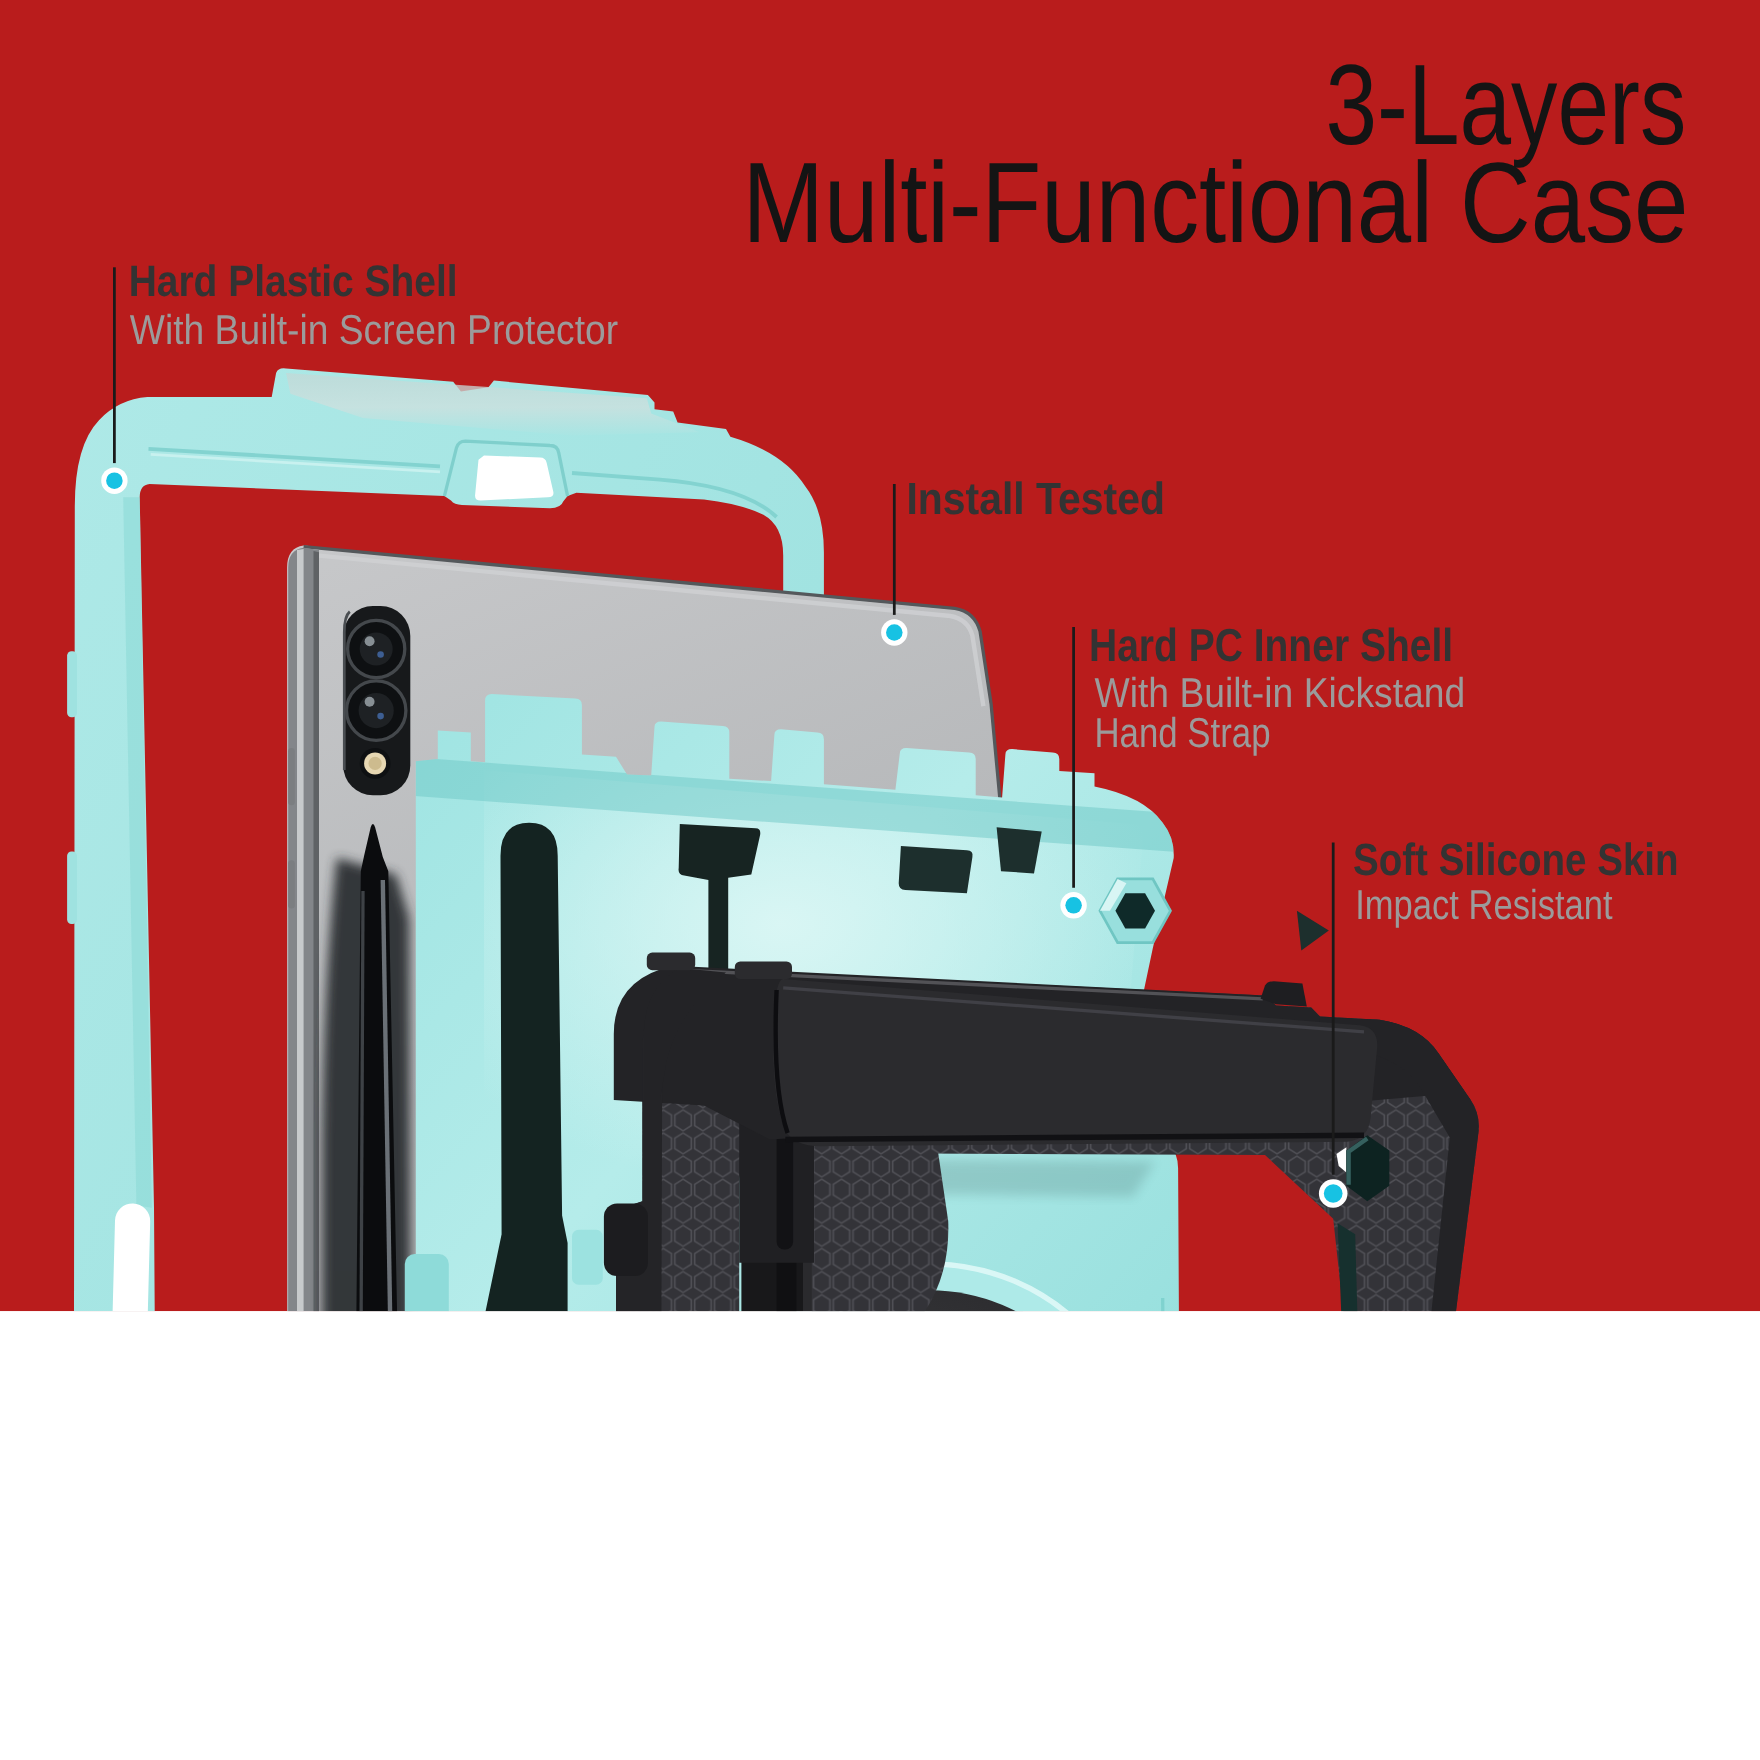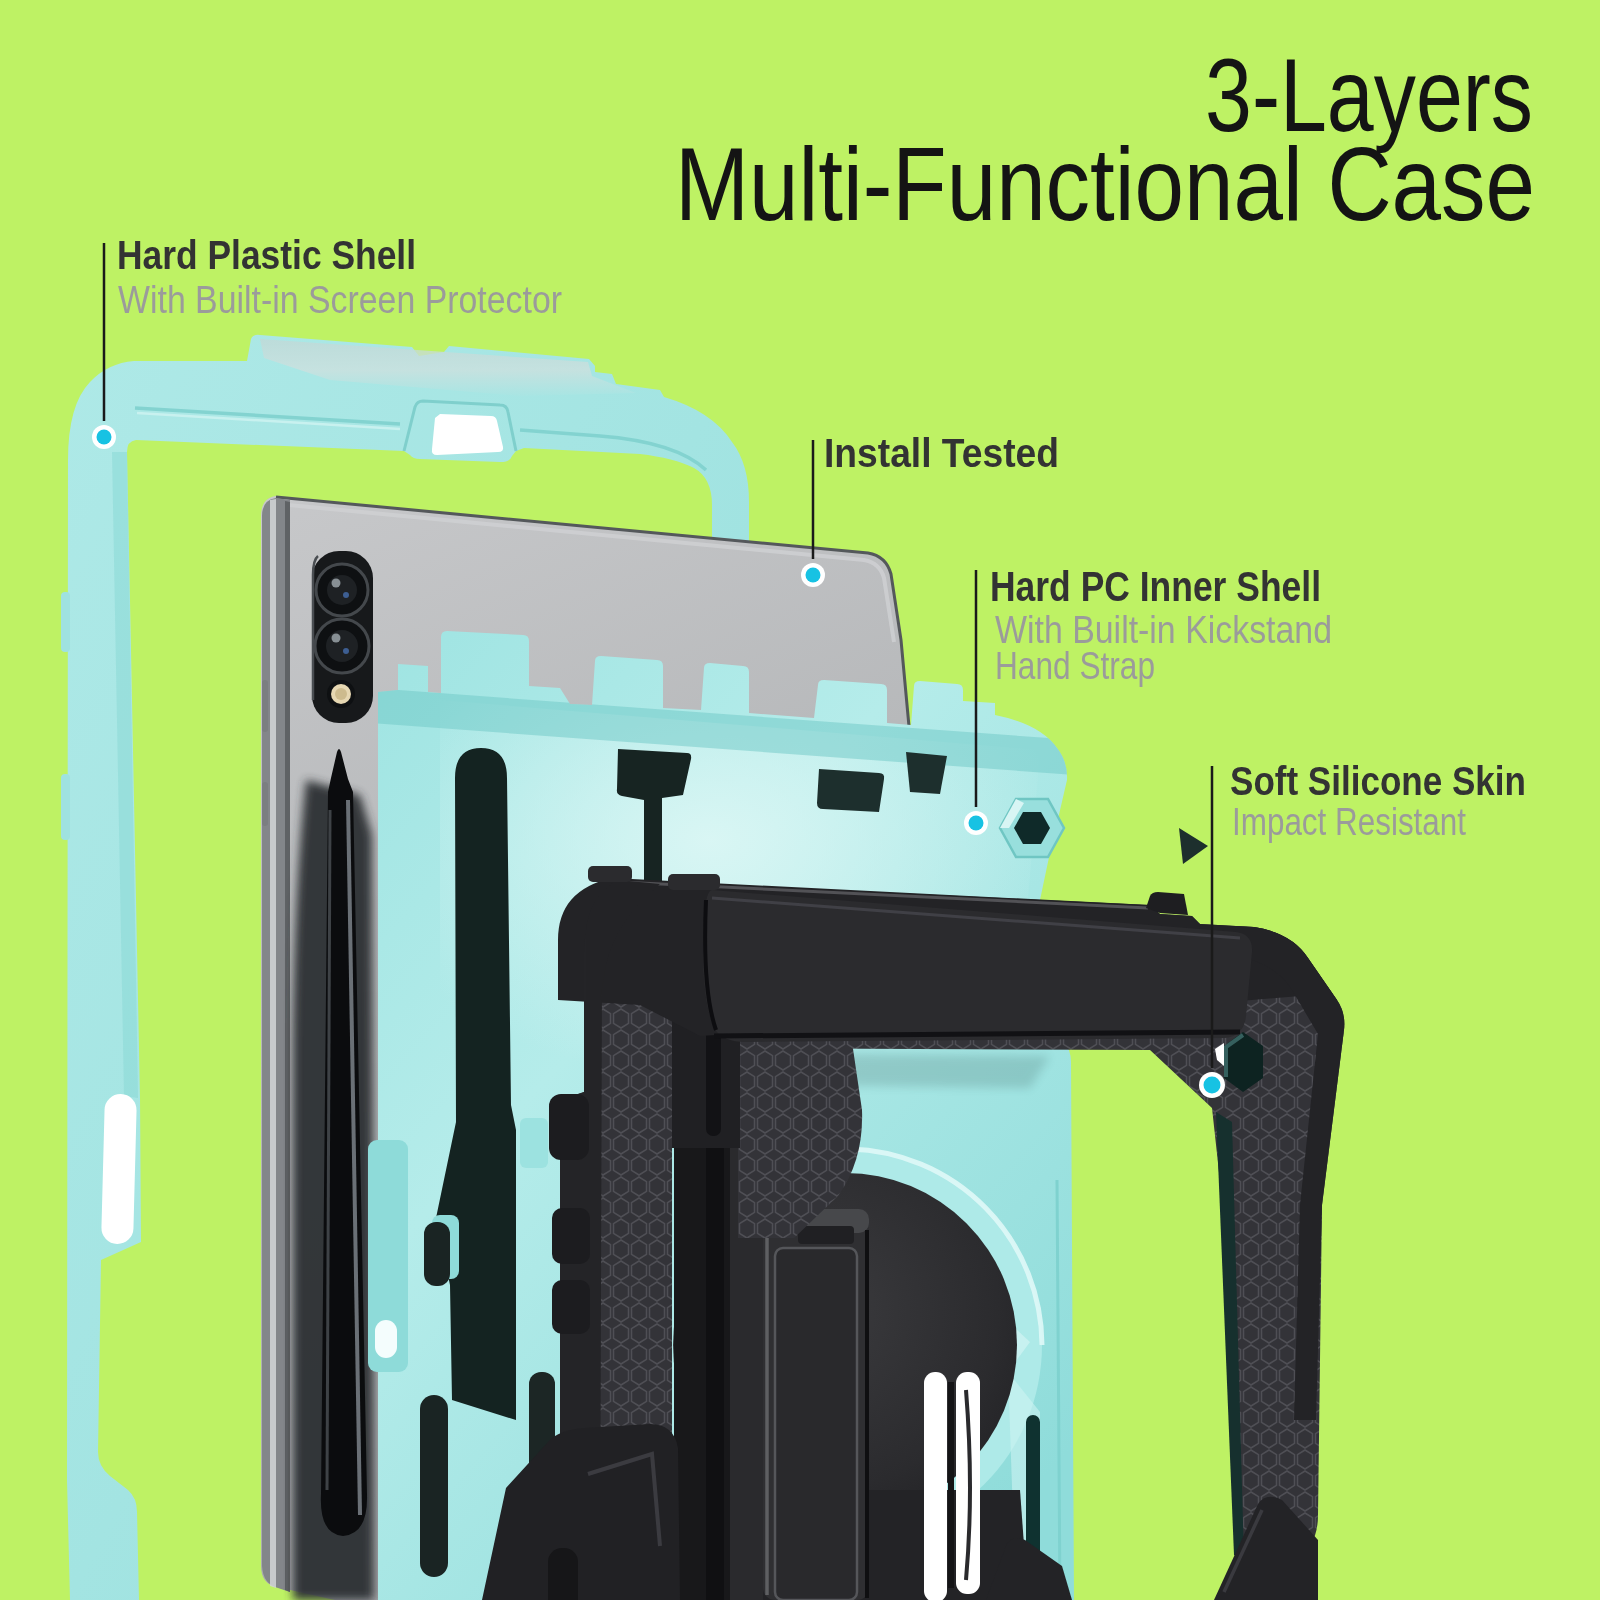--- a/index.html
+++ b/index.html
@@ -1,16 +1,16 @@
 <!DOCTYPE html>
 <html><head>
 <meta charset="utf-8">
 <style>
   html,body{margin:0;padding:0;background:#ffffff;}
-  .page{width:1600px;height:1600px;position:relative;overflow:hidden;background:#bef264;
+  .page{width:1600px;height:1192px;position:relative;overflow:hidden;background:#b91c1c;
         font-family:"Liberation Sans", sans-serif;}
 </style>
 </head>
 <body>
 <div class="page">
 <svg width="1600" height="1600" viewBox="0 0 1600 1600">
 <defs>
   <linearGradient id="gFrame" x1="0" y1="0" x2="1" y2="1">
     <stop offset="0" stop-color="#aee9e7"></stop>
     <stop offset="0.5" stop-color="#a3e4e2"></stop>

